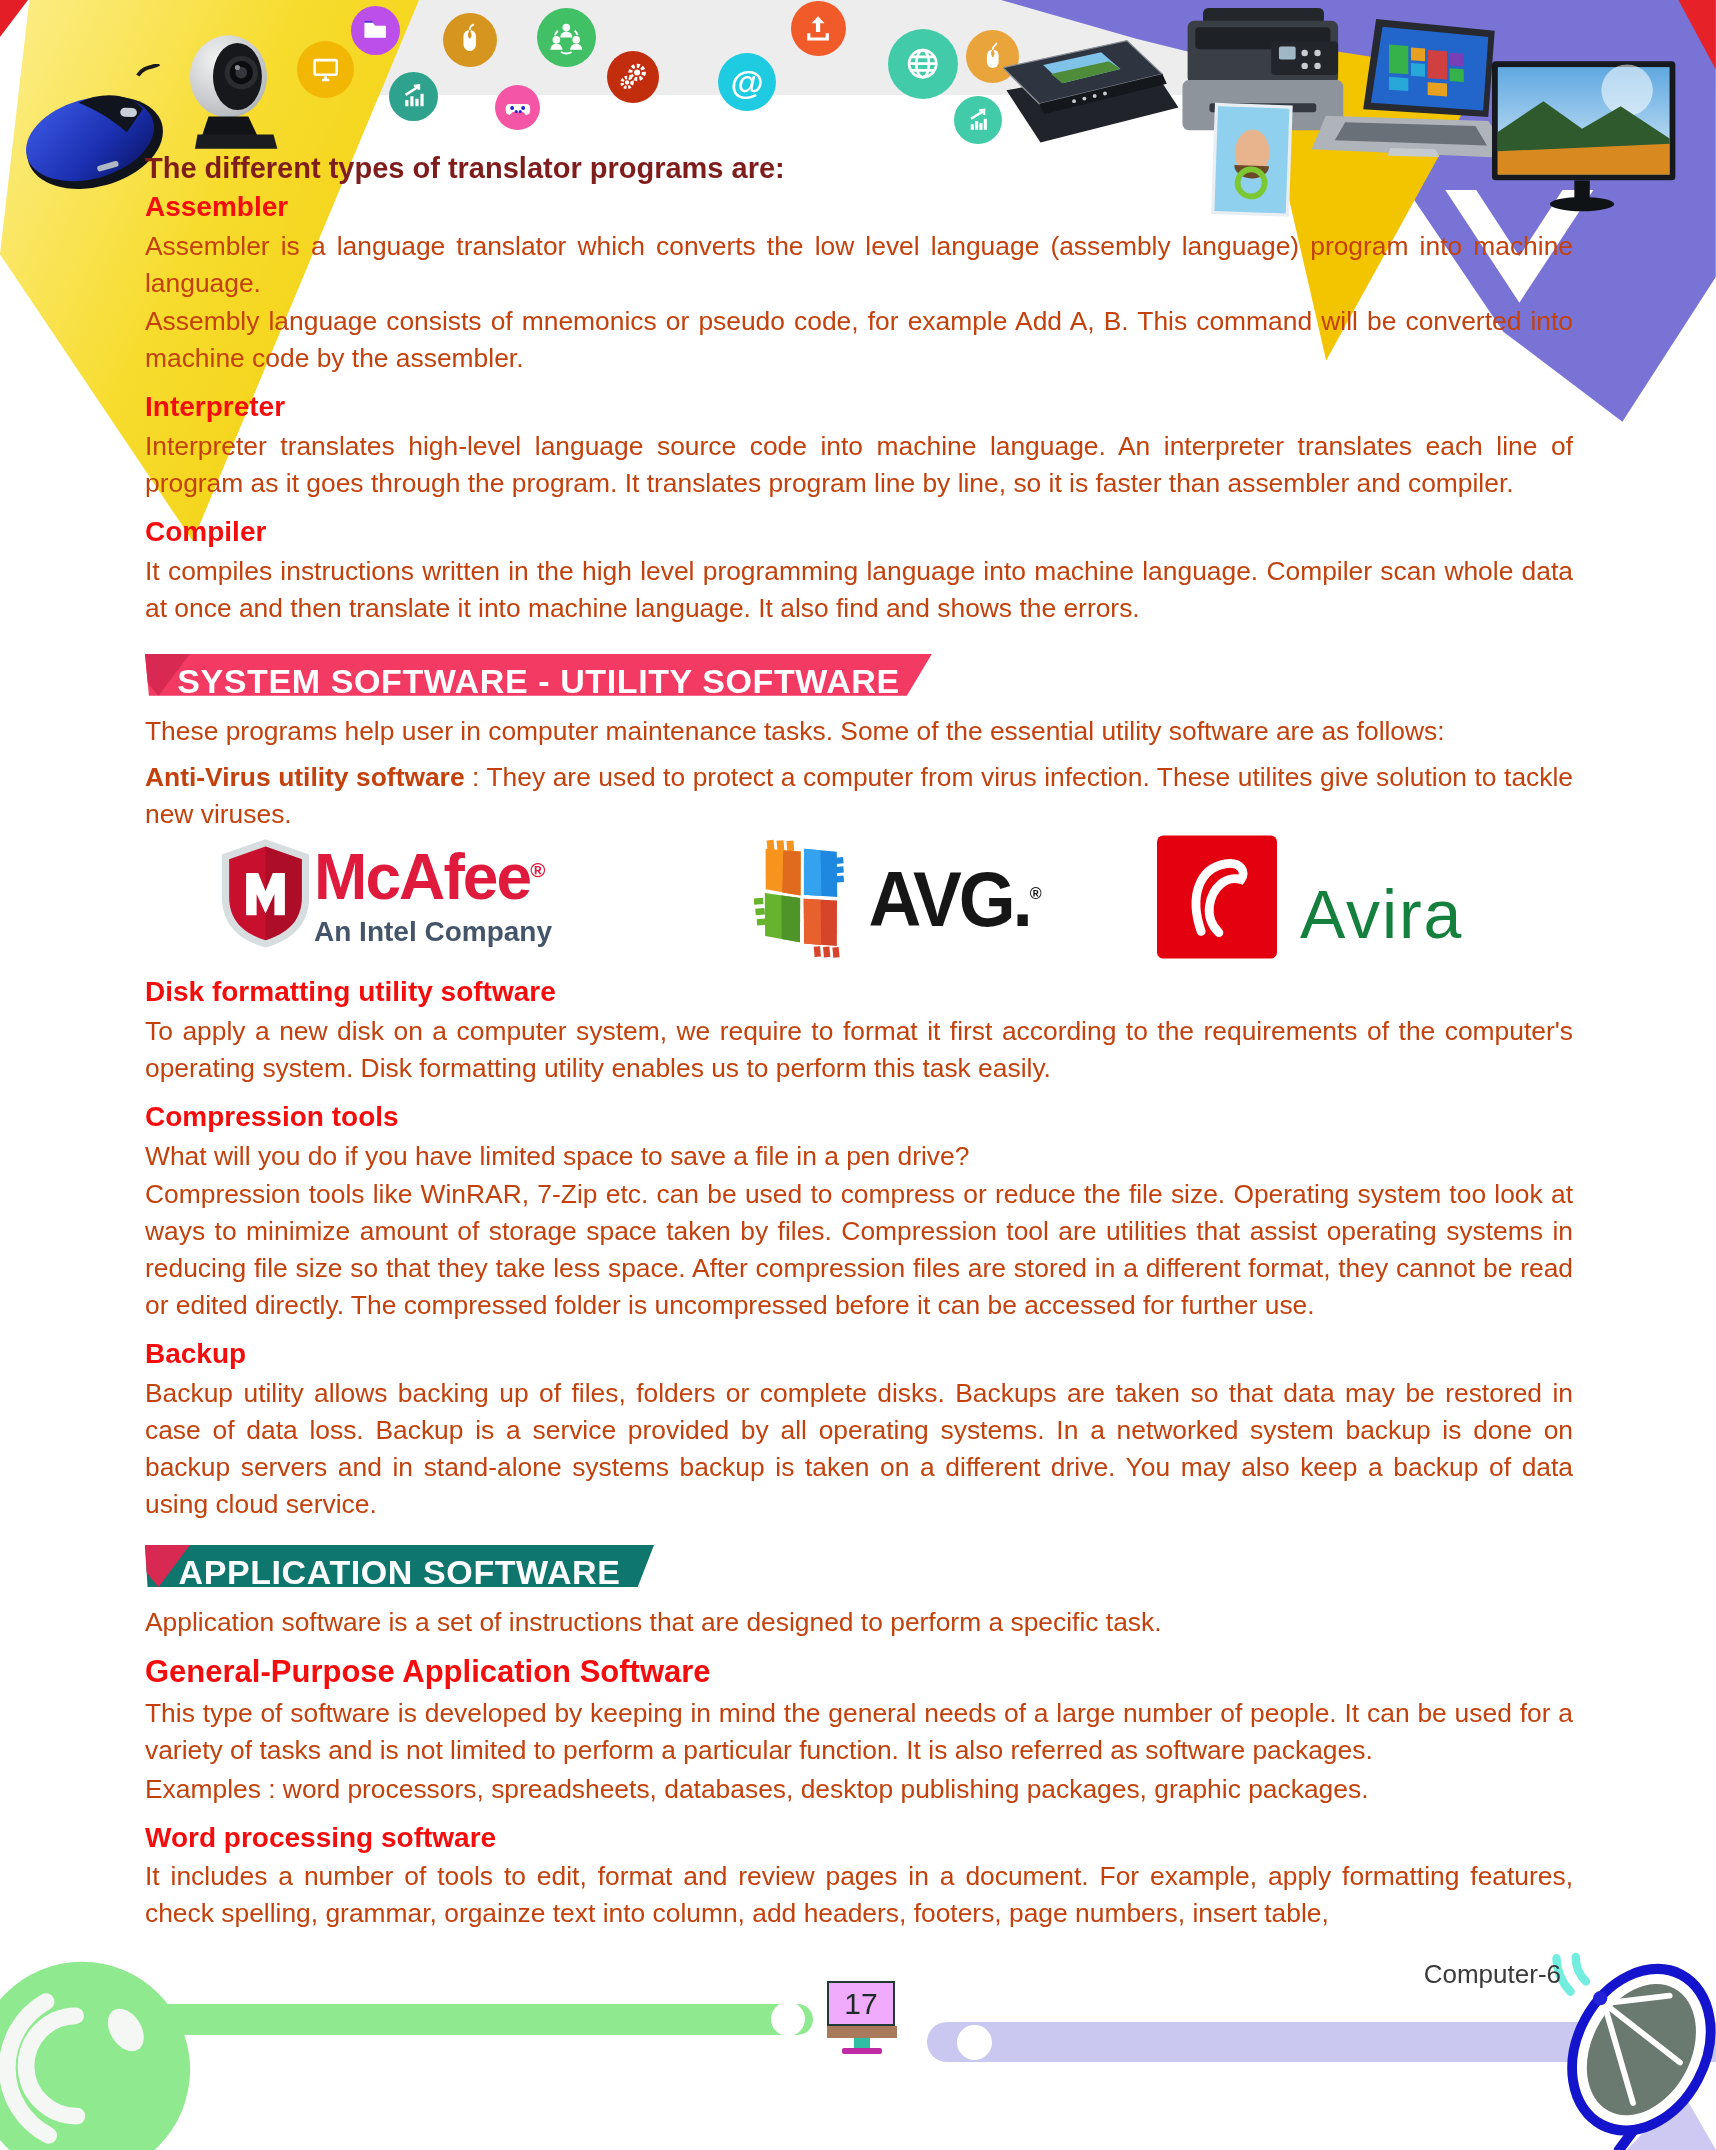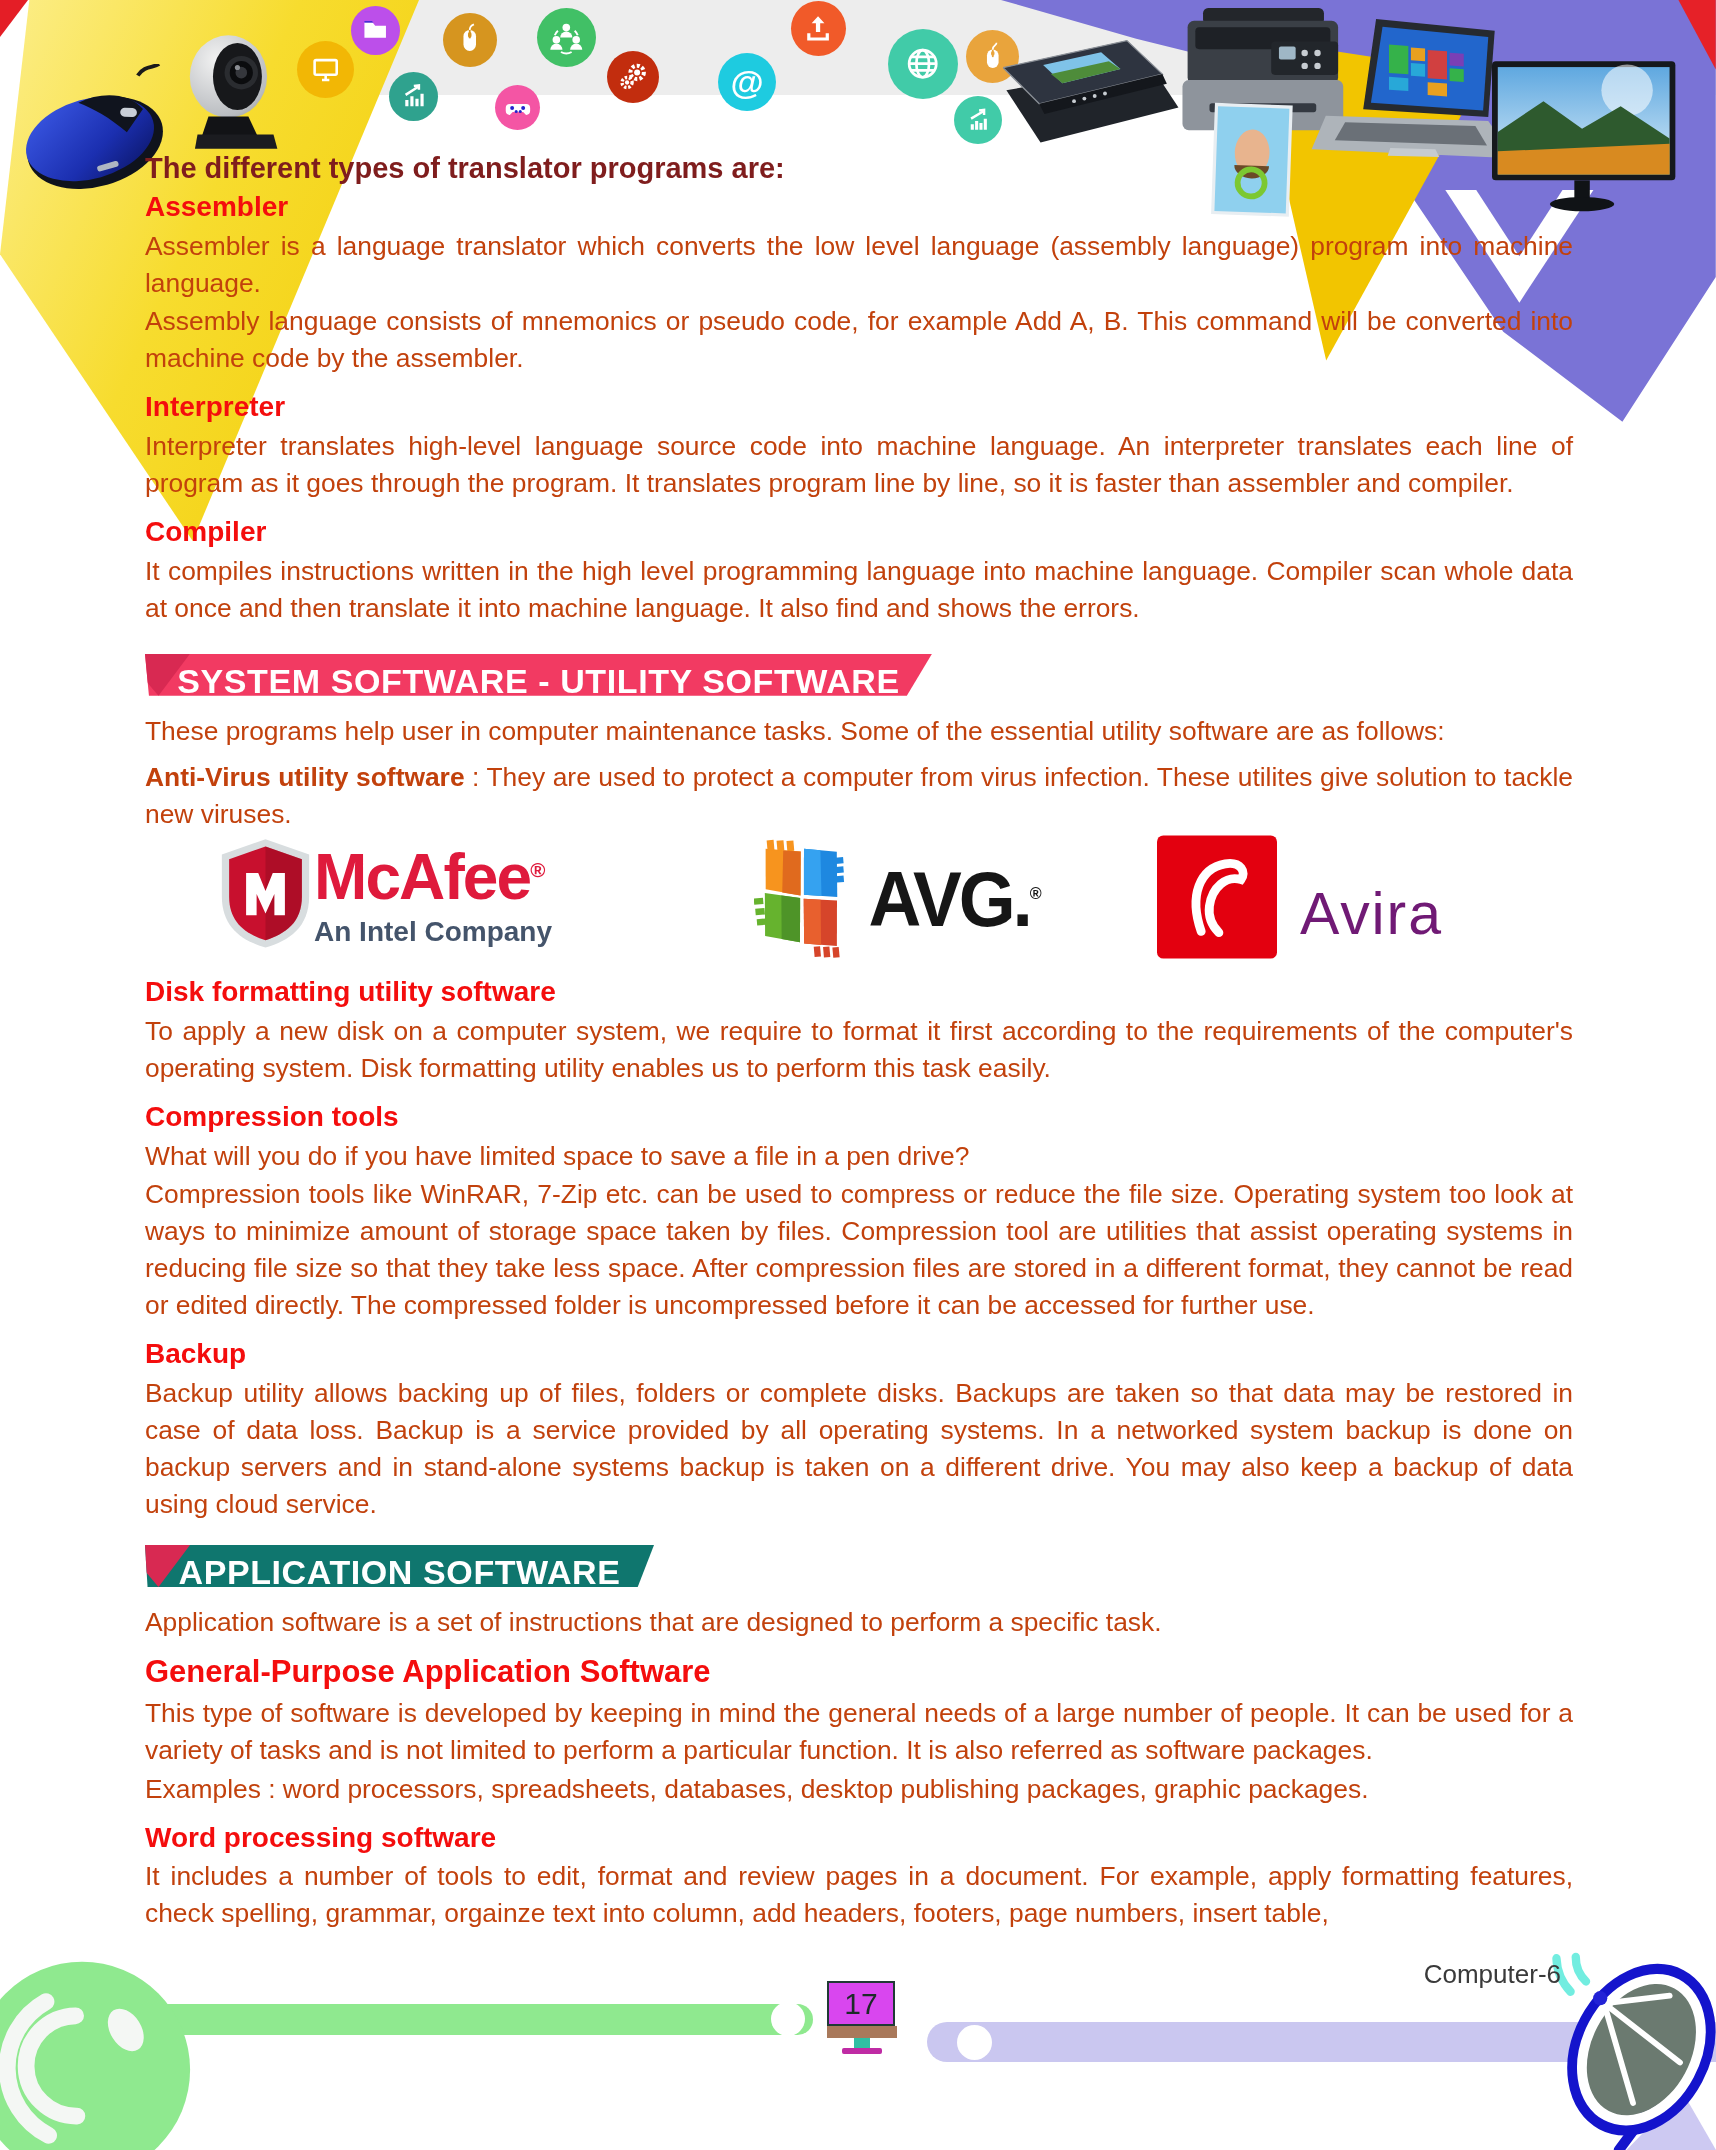--- a/index.html
+++ b/index.html
@@ -58,32 +58,32 @@
   .logo-block{position:absolute;top:0;display:flex;align-items:center;}
   .mcafee{left:72px;}
   .mcafee-txt{}
   .mcafee-word{font-weight:bold;font-size:64px;line-height:64px;letter-spacing:-1.9px;color:#DF1A3C;}
   .mcafee-word sup{font-size:20.6px;}
   .mcafee-tag{font-weight:bold;font-size:28px;color:#44546B;margin-top:6.4px;}
   .avg{left:609px;}
   .avg-word{font-weight:bold;font-size:77px;letter-spacing:-3.2px;color:#161616;transform:scaleX(.95);}
   .avg-word sup{font-size:17px;letter-spacing:0;}
   .avira{left:1012px;}
-  .avira-word{font-size:59px;color:#701a75;letter-spacing:1.9px;margin-left:23px;font-weight:400;margin-top:34px;}
+  .avira-word{font-size:68px;color:#15803d;letter-spacing:1.9px;margin-left:23px;font-weight:400;margin-top:34px;}
   
   .green-bar{position:absolute;left:18px;top:2004px;width:795px;height:31px;background:#8FE98F;
              border-radius:0 15.5px 15.5px 0;}
   .hole{position:absolute;background:#fff;border-radius:50%;}
   .hole-g{left:771px;top:2002px;width:34px;height:34px;}
   .lav-bar{position:absolute;left:927px;top:2022px;right:0;height:40px;background:#CAC7F0;
            border-radius:20px 0 0 20px;}
   .hole-l{left:957px;top:2025px;width:35px;height:35px;}
   .green-key{position:absolute;left:-26px;top:1959px;width:283px;height:192px;}
   .pg-sign{position:absolute;left:827px;top:1981px;width:70px;z-index:3;}
-  .pg-screen{width:64px;height:41px;background:#d946ef;border:2.6px solid #203A36;
+  .pg-screen{width:64px;height:41px;background:#f0abfc;border:2.6px solid #203A36;
              display:flex;align-items:center;justify-content:center;
              font-size:30px;color:#1C2B28;}
   .pg-brown{width:70px;height:11.6px;background:#A9795B;}
   .pg-stand{width:15.5px;height:10.3px;background:#2FBFA3;margin:0 auto;}
   .pg-base{width:40px;height:5.8px;background:#BF2BA4;border-radius:1.9px;margin:0 auto;}
   .computer-label{position:absolute;right:155px;top:1959px;font-size:26px;color:#3A3A3A;z-index:3;}
   .satellite{position:absolute;left:1514px;top:1939px;width:202px;height:211px;z-index:2;}
 </style>
 </head>
 <body>

